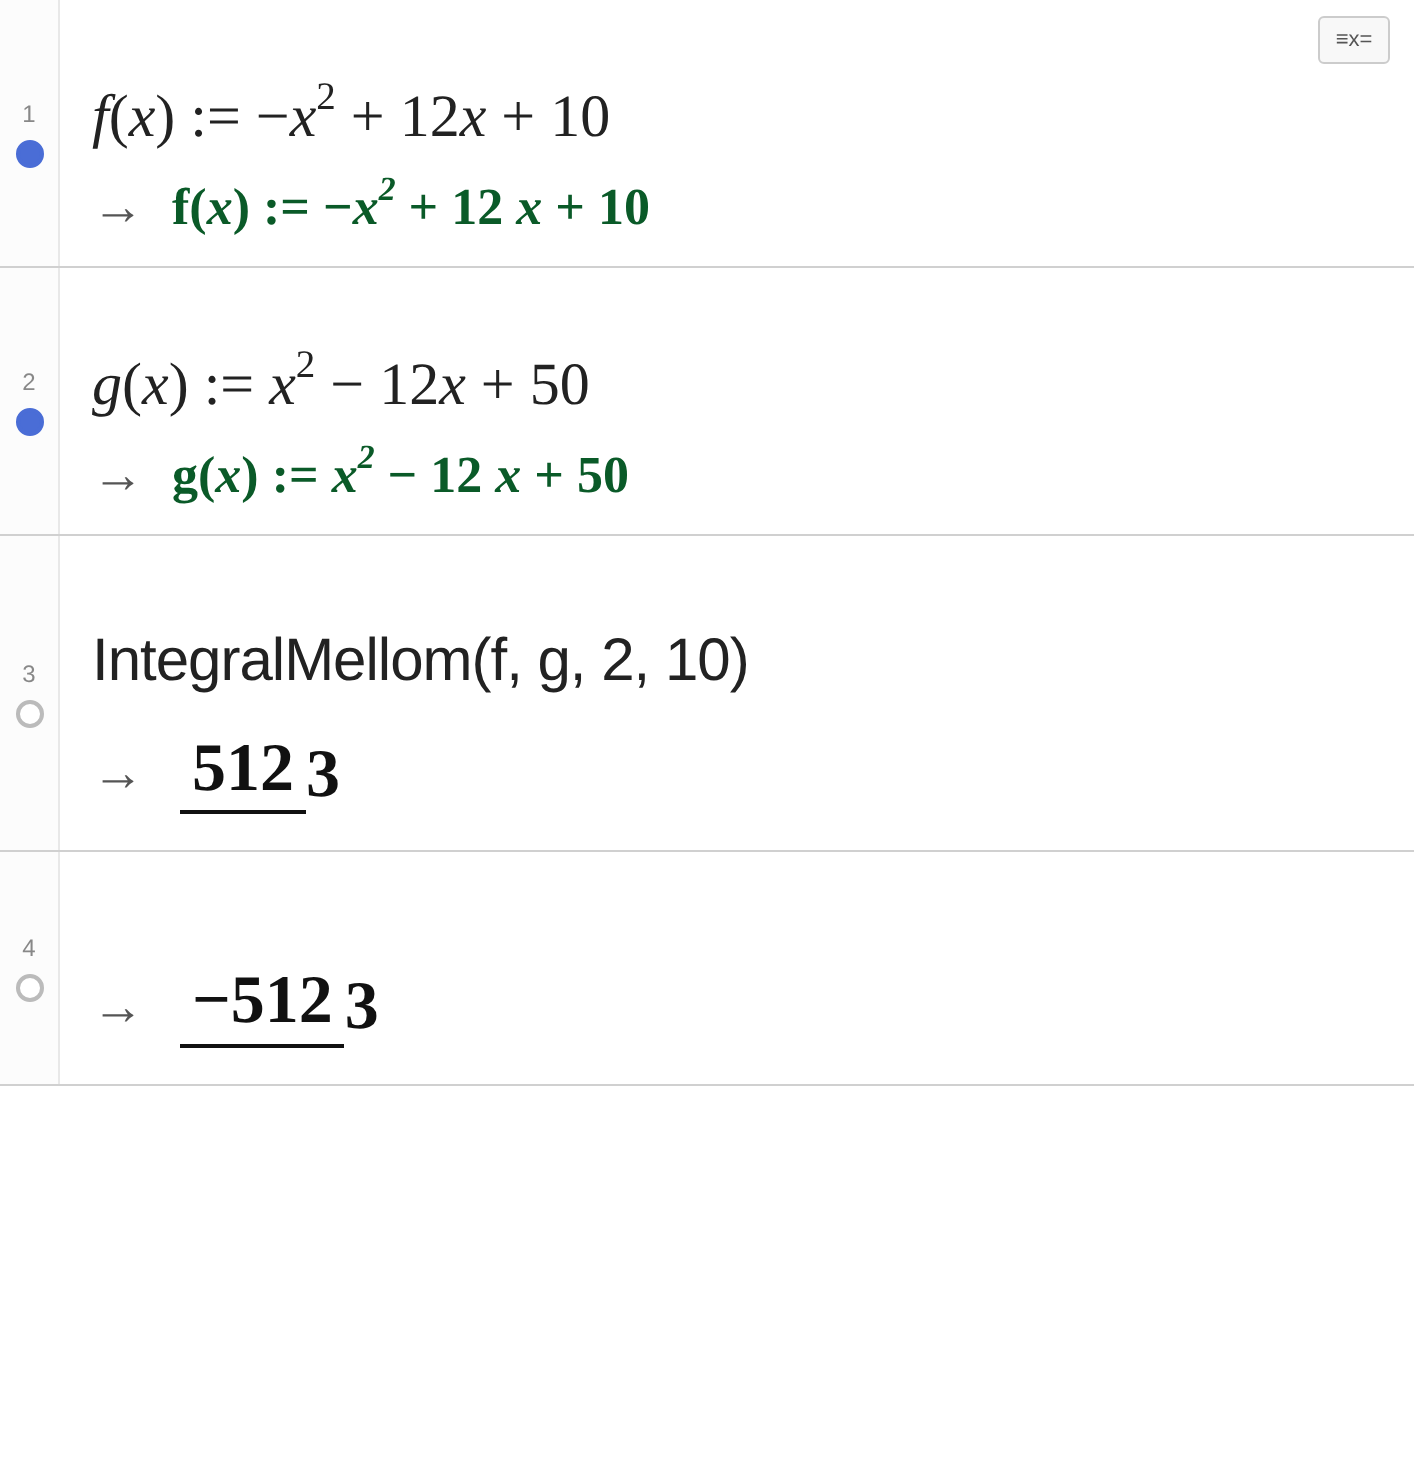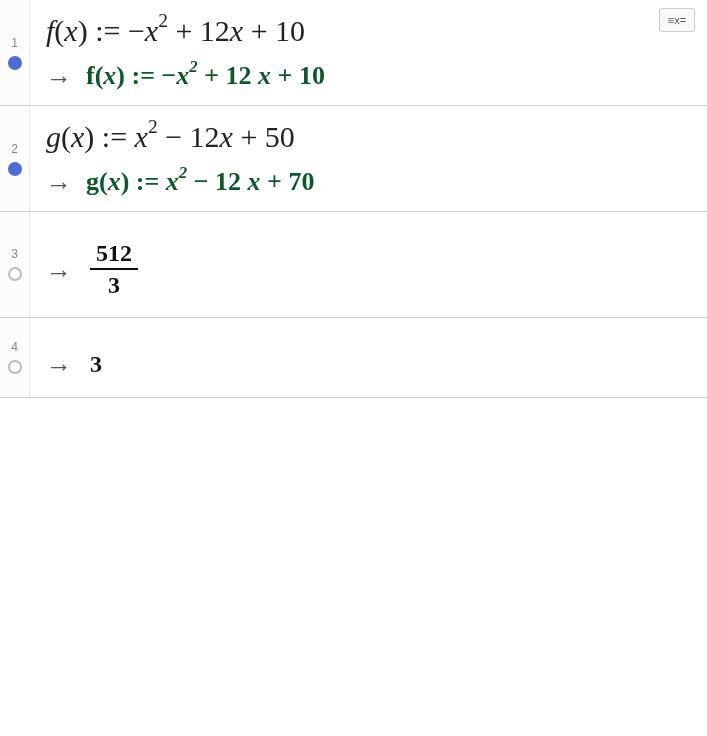--- a/index.html
+++ b/index.html
@@ -59,21 +59,22 @@
       border-radius: 50%;
       border: 2px solid #4a6dd6;
     }
     .dot.filled { background: #4a6dd6; }
     .dot.empty { background: #fff; border-color: #bbb; }
     .content {
       flex: 1;
       padding: 10px 16px 14px 16px;
       display: flex;
       flex-direction: column;
-      justify-content: flex-end;
+      justify-content: flex-start;
+      margin-top: 28px;
     }
     .input-line {
       font-family: "Cambria Math", "STIX", serif;
       font-size: 30px;
       color: #222;
       white-space: nowrap;
       line-height: 1.4;
     }
     .input-line.cmd {
       font-family: "Segoe UI", Arial, sans-serif;
@@ -96,26 +97,26 @@
       font-size: 26px;
       font-weight: bold;
       color: #0a5a28;
       font-style: italic;
       white-space: nowrap;
     }
     .output-expr .fn { font-style: normal; font-weight: bold; }
     .output-expr .op { font-style: normal; }
     .output-frac {
       display: inline-flex;
-      flex-direction: column;
+      flex-direction: row;
       align-items: center;
       font-family: "Cambria Math", serif;
       font-weight: bold;
       color: #111;
-      font-size: 24px;
+      font-size: 34px;
       line-height: 1.1;
     }
     .output-frac .num {
       padding: 0 6px 2px 6px;
       border-bottom: 2.5px solid #111;
     }
     .output-frac .den {
       padding-top: 2px;
     }
     sup {
@@ -154,49 +155,51 @@
 
   <div class="row">
     <div class="gutter">
       <div class="row-num">2</div>
       <div class="dot filled"></div>
     </div>
     <div class="content">
       <div class="input-line"><span class="it">g</span>(<span class="it">x</span>) := <span class="it">x</span><sup>2</sup> − 12<span class="it">x</span> + 50</div>
       <div class="output-line">
         <span class="arrow">→</span>
-        <span class="output-expr"><span class="fn">g</span><span class="op">(</span>x<span class="op">)</span> <span class="op">:=</span> x<sup>2</sup> <span class="op">−</span> <span class="op">12</span> x <span class="op">+</span> <span class="op">70</span></span>
+        <span class="output-expr"><span class="fn">g</span><span class="op">(</span>x<span class="op">)</span> <span class="op">:=</span> x<sup>2</sup> <span class="op">−</span> <span class="op">12</span> x <span class="op">+</span> <span class="op">50</span></span>
       </div>
     </div>
   </div>
 
   <div class="row big-row">
     <div class="gutter">
       <div class="row-num">3</div>
       <div class="dot empty"></div>
     </div>
     <div class="content">
+      <div class="input-line cmd">IntegralMellom(f, g, 2, 10)</div>
       <div class="output-line">
         <span class="arrow">→</span>
         <span class="output-frac">
           <span class="num">512</span>
           <span class="den">3</span>
         </span>
       </div>
     </div>
   </div>
 
   <div class="row big-row">
     <div class="gutter">
       <div class="row-num">4</div>
       <div class="dot empty"></div>
     </div>
     <div class="content">
       <div class="output-line">
         <span class="arrow">→</span>
         <span class="output-frac">
+          <span class="num">−512</span>
           <span class="den">3</span>
         </span>
       </div>
     </div>
   </div>
 
 </div>
 
 </body></html>

